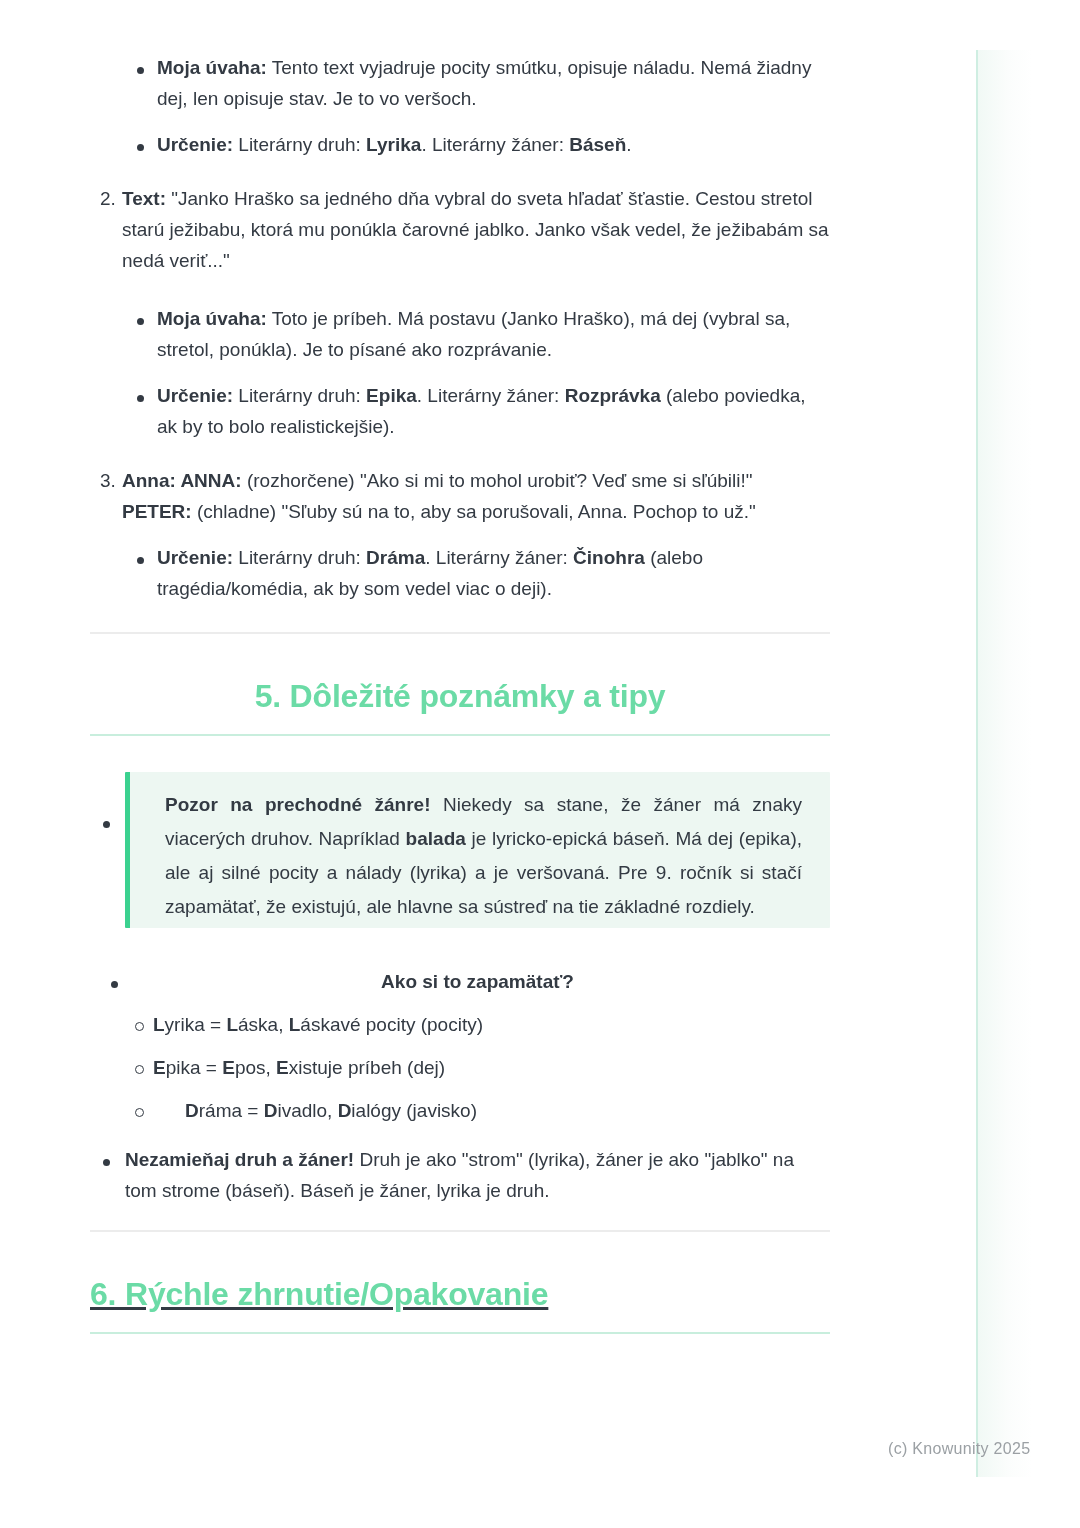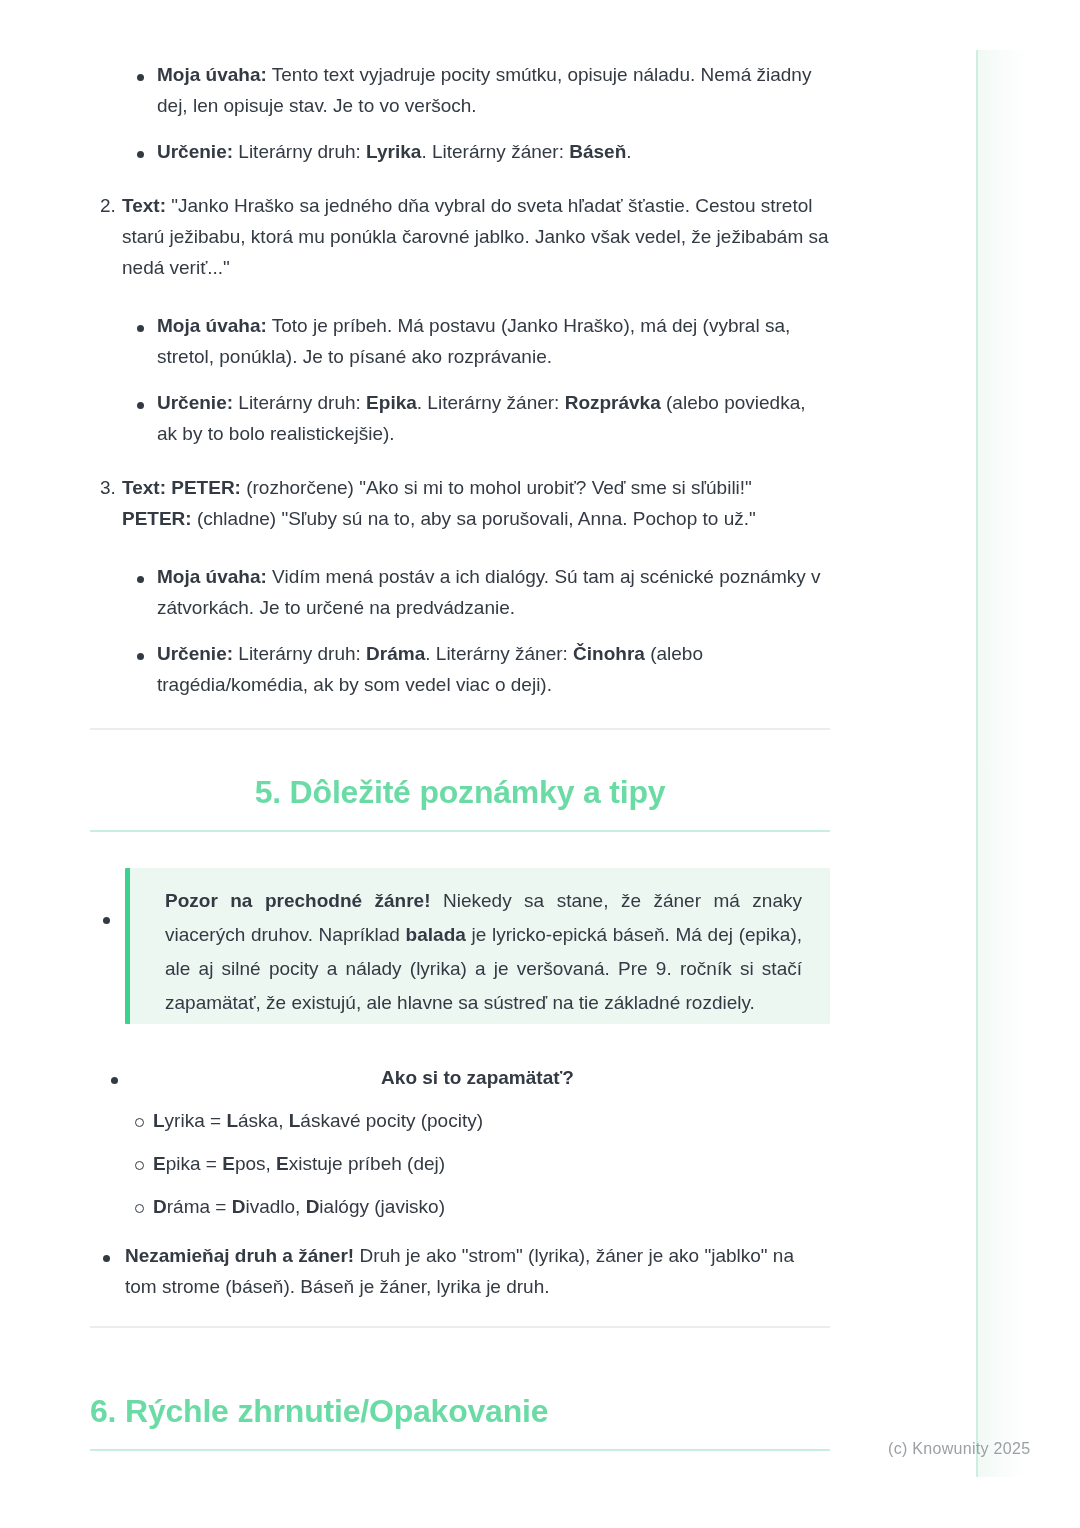--- a/index.html
+++ b/index.html
@@ -38,21 +38,21 @@
     position:absolute;left:976px;top:50px;width:54px;height:1427px;
     border-left:2px solid var(--edge-line);
     background:linear-gradient(90deg,var(--edge-fill) 0%,#fbfdfc 55%,#ffffff 100%);
   }
   .footer{position:absolute;left:888px;top:1440px;font-size:16px;letter-spacing:0.3px;color:var(--footer);z-index:2;}
 </style>
 </head>
 <body>
 
 <div class="content" id="content">
-    <div class="row bullet2" style="margin-top: 7px;">
+    <div class="row bullet2" style="margin-top: 0px;">
       <span class="mk"><span class="disc"></span></span>
       <span class="body"><span class="b">Moja úvaha:</span><span> Tento text vyjadruje pocity smútku, opisuje náladu. Nemá žiadny dej, len opisuje stav. Je to vo veršoch.</span></span>
     </div>
     <div class="row bullet2" style="margin-top: 15px;">
       <span class="mk"><span class="disc"></span></span>
       <span class="body"><span class="b">Určenie:</span><span> Literárny druh: </span><span class="b">Lyrika</span><span>. Literárny žáner: </span><span class="b">Báseň</span><span>.</span></span>
     </div>
     <div class="row numbered" style="margin-top: 23px;">
       <span class="mk">2.</span>
       <span class="body"><span class="b">Text:</span><span> "Janko Hraško sa jedného dňa vybral do sveta hľadať šťastie. Cestou stretol starú ježibabu, ktorá mu ponúkla čarovné jablko. Janko však vedel, že ježibabám sa nedá veriť..."</span></span>
@@ -60,25 +60,21 @@
     <div class="row bullet2" style="margin-top: 27px;">
       <span class="mk"><span class="disc"></span></span>
       <span class="body"><span class="b">Moja úvaha:</span><span> Toto je príbeh. Má postavu (Janko Hraško), má dej (vybral sa, stretol, ponúkla). Je to písané ako rozprávanie.</span></span>
     </div>
     <div class="row bullet2" style="margin-top: 15px;">
       <span class="mk"><span class="disc"></span></span>
       <span class="body"><span class="b">Určenie:</span><span> Literárny druh: </span><span class="b">Epika</span><span>. Literárny žáner: </span><span class="b">Rozprávka</span><span> (alebo poviedka, ak by to bolo realistickejšie).</span></span>
     </div>
     <div class="row numbered" style="margin-top: 23px;">
       <span class="mk">3.</span>
-      <span class="body"><span class="b">Text: PETER:</span><span> (rozhorčene) "Ako si mi to mohol urobiť? Veď sme si sľúbili!"</span><br><span class="b">PETER:</span><span> (chladne) "Sľuby sú na to, aby sa porušovali, Anna. Pochop to už."</span></span>
-    </div>
-    <div class="row bullet2" style="margin-top: 27px;">
-      <span class="mk"><span class="disc"></span></span>
-      <span class="body"><span class="b">Moja úvaha:</span><span> Vidím mená postáv a ich dialógy. Sú tam aj scénické poznámky v zátvorkách. Je to určené na predvádzanie.</span></span>
+      <span class="body"><span class="b">Anna: ANNA:</span><span> (rozhorčene) "Ako si mi to mohol urobiť? Veď sme si sľúbili!"</span><br><span class="b">PETER:</span><span> (chladne) "Sľuby sú na to, aby sa porušovali, Anna. Pochop to už."</span></span>
     </div>
     <div class="row bullet2" style="margin-top: 15px;">
       <span class="mk"><span class="disc"></span></span>
       <span class="body"><span class="b">Určenie:</span><span> Literárny druh: </span><span class="b">Dráma</span><span>. Literárny žáner: </span><span class="b">Činohra</span><span> (alebo tragédia/komédia, ak by som vedel viac o deji).</span></span>
     </div>
     <div class="divider" style="margin-top: 28px;"></div>
     <div class="heading-block" style="margin-top: 40px; text-align: center;">
       <h2>5. Dôležité poznámky a tipy</h2>
       <div class="heading-rule"></div>
     </div>
@@ -91,30 +87,30 @@
       <span class="body"><span class="b">Ako si to zapamätať?</span></span>
     </div>
     <div class="row circle" style="margin-top: 12px;">
       <span class="mk"><span class="ring"></span></span>
       <span class="body"><span class="b">L</span><span>yrika = </span><span class="b">L</span><span>áska, </span><span class="b">L</span><span>áskavé pocity (pocity)</span></span>
     </div>
     <div class="row circle" style="margin-top: 12px;">
       <span class="mk"><span class="ring"></span></span>
       <span class="body"><span class="b">E</span><span>pika = </span><span class="b">E</span><span>pos, </span><span class="b">E</span><span>xistuje príbeh (dej)</span></span>
     </div>
-    <div class="row circle" style="margin-top: 12px;">
+    <div class="row circle" style="margin-top: 12px; gap: 32px;">
       <span class="mk"><span class="ring"></span></span>
       <span class="body"><span class="b">D</span><span>ráma = </span><span class="b">D</span><span>ivadlo, </span><span class="b">D</span><span>ialógy (javisko)</span></span>
     </div>
     <div class="row bullet1" style="margin-top: 18px;">
       <span class="mk"><span class="disc"></span></span>
       <span class="body"><span class="b">Nezamieňaj druh a žáner!</span><span> Druh je ako "strom" (lyrika), žáner je ako "jablko" na tom strome (báseň). Báseň je žáner, lyrika je druh.</span></span>
     </div>
     <div class="divider" style="margin-top: 24px;"></div>
-    <div class="heading-block" style="margin-top: 61px;">
+    <div class="heading-block" style="margin-top: 40px; text-decoration: underline;">
       <h2>6. Rýchle zhrnutie/Opakovanie</h2>
       <div class="heading-rule"></div>
     </div>
   </div>
 
 <div class="edge"></div>
 
 <div class="footer">(c) Knowunity 2025</div>
 
 </body></html>

